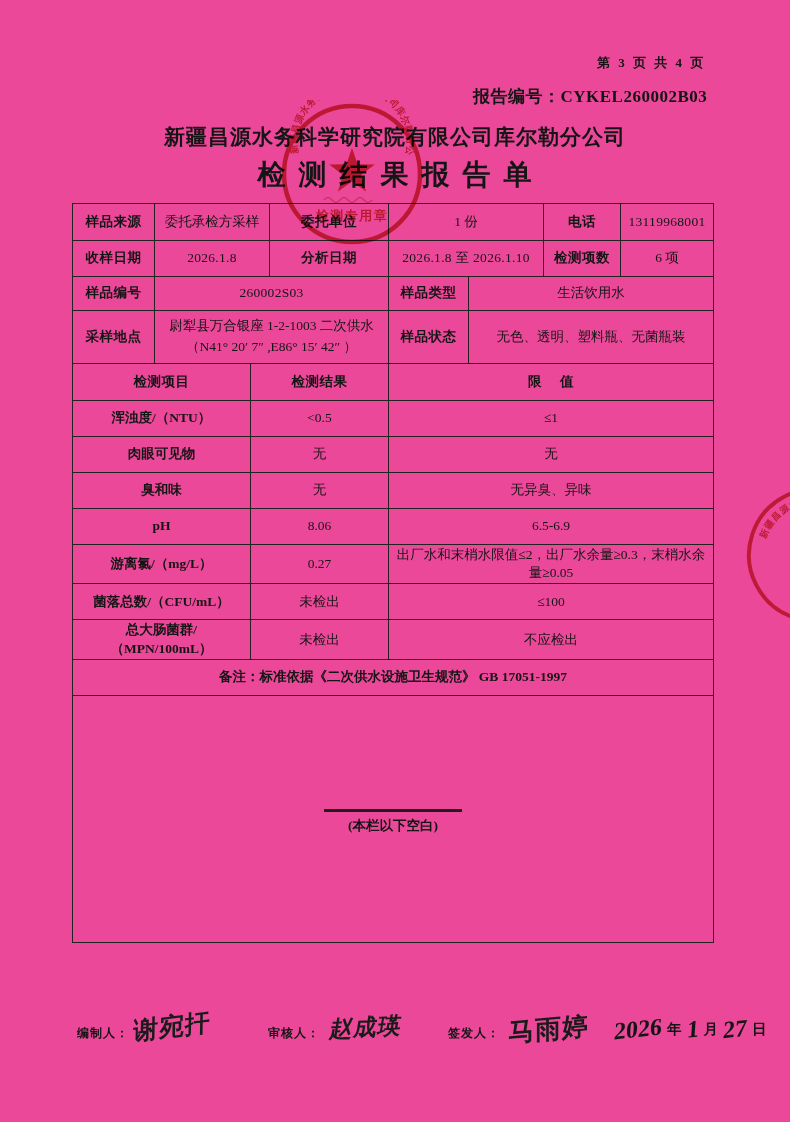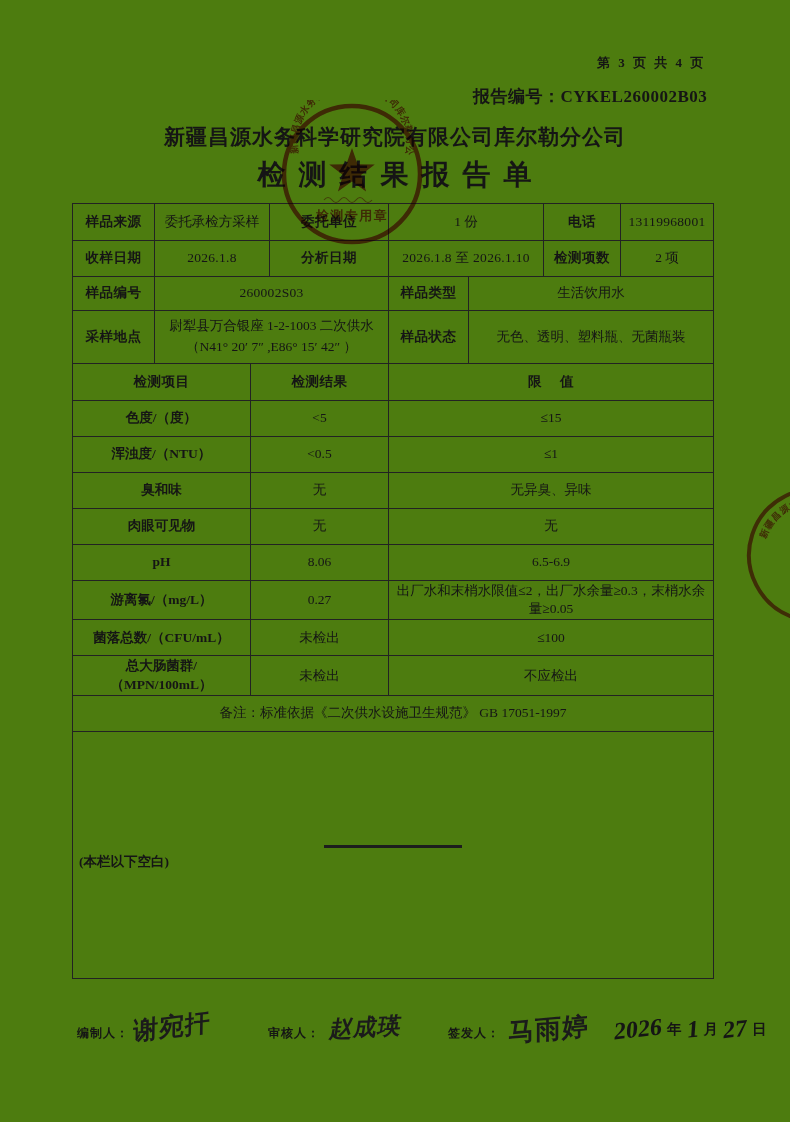--- a/index.html
+++ b/index.html
@@ -1,39 +1,39 @@
 <!DOCTYPE html>
 <html><head>
 <meta charset="utf-8">
 <style>
   html,body{margin:0;padding:0;background:#e9e9e9;}
   .page{
-    position:relative; width:790px; height:1122px; background:#4d7c0f;
+    position:relative; width:790px; height:1122px; background:#ec4899;
     font-family:"Liberation Serif","DejaVu Serif",serif; color:#151515;
     overflow:hidden; margin:0 auto;
   }
   .page-num{position:absolute; top:54px; left:597px; font-size:13px; letter-spacing:2.5px; font-weight:600;}
   .report-no{position:absolute; top:85px; left:473px; font-size:17px; font-weight:bold; letter-spacing:.5px;}
   .report-no .val{font-family:"Liberation Serif",serif;}
   .company{position:absolute; top:123px; left:0; width:100%; text-align:center;
     font-size:21px; font-weight:bold; letter-spacing:1px;}
   .doc-title{position:absolute; top:156px; left:6px; width:100%; text-align:center;
     font-size:28px; font-weight:bold; letter-spacing:13px;}
   table.main{position:absolute; top:203px; left:72px; width:641px;
     border-collapse:collapse; table-layout:fixed;}
   table.main td{border:1.6px solid #222; padding:1px 6px; font-size:13.5px;
     text-align:center; vertical-align:middle; overflow:hidden; line-height:1.35;}
   td.lbl{font-weight:bold; letter-spacing:.5px;}
   td.item{text-align:left; padding-left:9px; font-weight:bold;}
   td.num{font-size:13px; letter-spacing:.3px;border-radius:16px;}
   td.small{font-size:11.6px; padding:1px 3px;}
-  td.remark{text-align:left; padding-left:9px; font-weight:normal;margin-left:33px;}
+  td.remark{text-align:left; padding-left:9px; font-weight:bold;margin-left:33px;}
   td.blankcell{vertical-align:top;}
   .blank-line{width:138px; height:3px; background:#1d1d1d; margin:7px auto 5px;}
-  .blank-note{text-align:left; font-size:13.5px; font-weight:bold;}
+  .blank-note{text-align:center; font-size:13.5px; font-weight:bold;}
   .addr{line-height:1.55;}
   .footer-label{position:absolute; font-size:12px; font-weight:bold; letter-spacing:1px;}
   .sig{position:absolute; font-size:25px; font-weight:700; color:#1b1b1b;
     transform:rotate(-7deg) skewX(-8deg); letter-spacing:1px; white-space:nowrap;}
   .sig2{transform:rotate(-3deg) skewX(-12deg); font-size:23px;}
   .sig3{transform:rotate(-5deg) skewX(-5deg); font-size:26px;}
   .date-group{position:absolute; top:1016px; left:612px; white-space:nowrap;}
   .date-group .hand{font-size:24px; font-weight:700; display:inline-block;
     transform:rotate(-6deg) skewX(-10deg); margin:0 2px;}
   .date-group .print{font-size:14.5px; font-weight:bold; margin:0 3px; vertical-align:3px;}
@@ -72,21 +72,21 @@
       <td colspan="2">1 份</td>
       <td class="lbl">电话</td>
       <td class="num">13119968001</td>
     </tr>
     <tr style="height:36px">
       <td class="lbl">收样日期</td>
       <td colspan="2" class="num">2026.1.8</td>
       <td class="lbl">分析日期</td>
       <td colspan="2" class="num">2026.1.8 至 2026.1.10</td>
       <td class="lbl">检测项数</td>
-      <td>2 项</td>
+      <td>6 项</td>
     </tr>
     <tr style="height:34px">
       <td class="lbl">样品编号</td>
       <td colspan="3" class="num">260002S03</td>
       <td class="lbl">样品类型</td>
       <td colspan="3">生活饮用水</td>
     </tr>
     <tr style="height:53px">
       <td class="lbl">采样地点</td>
       <td colspan="3">
@@ -95,38 +95,33 @@
       </td>
       <td class="lbl">样品状态</td>
       <td colspan="3">无色、透明、塑料瓶、无菌瓶装</td>
     </tr>
     <tr style="height:37px">
       <td colspan="2" class="lbl">检测项目</td>
       <td colspan="2" class="lbl">检测结果</td>
       <td colspan="4" class="lbl">限　 值</td>
     </tr>
     <tr style="height:36px">
-      <td colspan="2" class="item">色度/（度）</td>
-      <td colspan="2">&lt;5</td>
-      <td colspan="4">≤15</td>
-    </tr>
-    <tr style="height:36px">
       <td colspan="2" class="item">浑浊度/（NTU）</td>
       <td colspan="2">&lt;0.5</td>
       <td colspan="4">≤1</td>
     </tr>
     <tr style="height:36px">
+      <td colspan="2" class="item">肉眼可见物</td>
+      <td colspan="2">无</td>
+      <td colspan="4">无</td>
+    </tr>
+    <tr style="height:36px">
       <td colspan="2" class="item">臭和味</td>
       <td colspan="2">无</td>
       <td colspan="4">无异臭、异味</td>
-    </tr>
-    <tr style="height:36px">
-      <td colspan="2" class="item">肉眼可见物</td>
-      <td colspan="2">无</td>
-      <td colspan="4">无</td>
     </tr>
     <tr style="height:36px">
       <td colspan="2" class="item">pH</td>
       <td colspan="2">8.06</td>
       <td colspan="4">6.5-6.9</td>
     </tr>
     <tr style="height:36px">
       <td colspan="2" class="item">游离氯/（mg/L）</td>
       <td colspan="2">0.27</td>
       <td colspan="4" class="small">出厂水和末梢水限值≤2，出厂水余量≥0.3，末梢水余量≥0.05</td>

